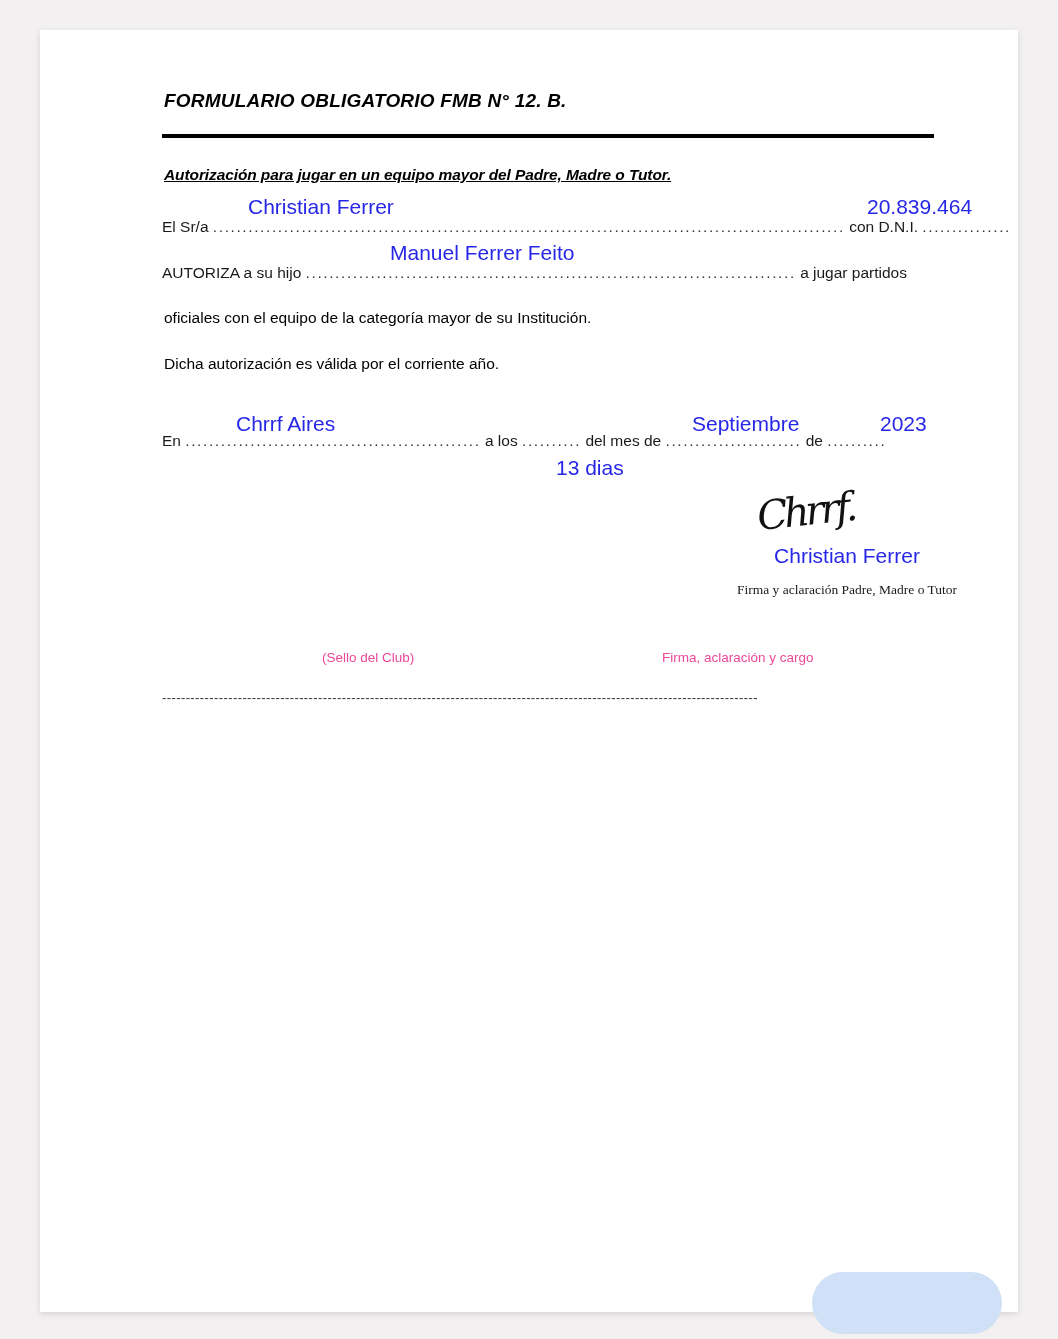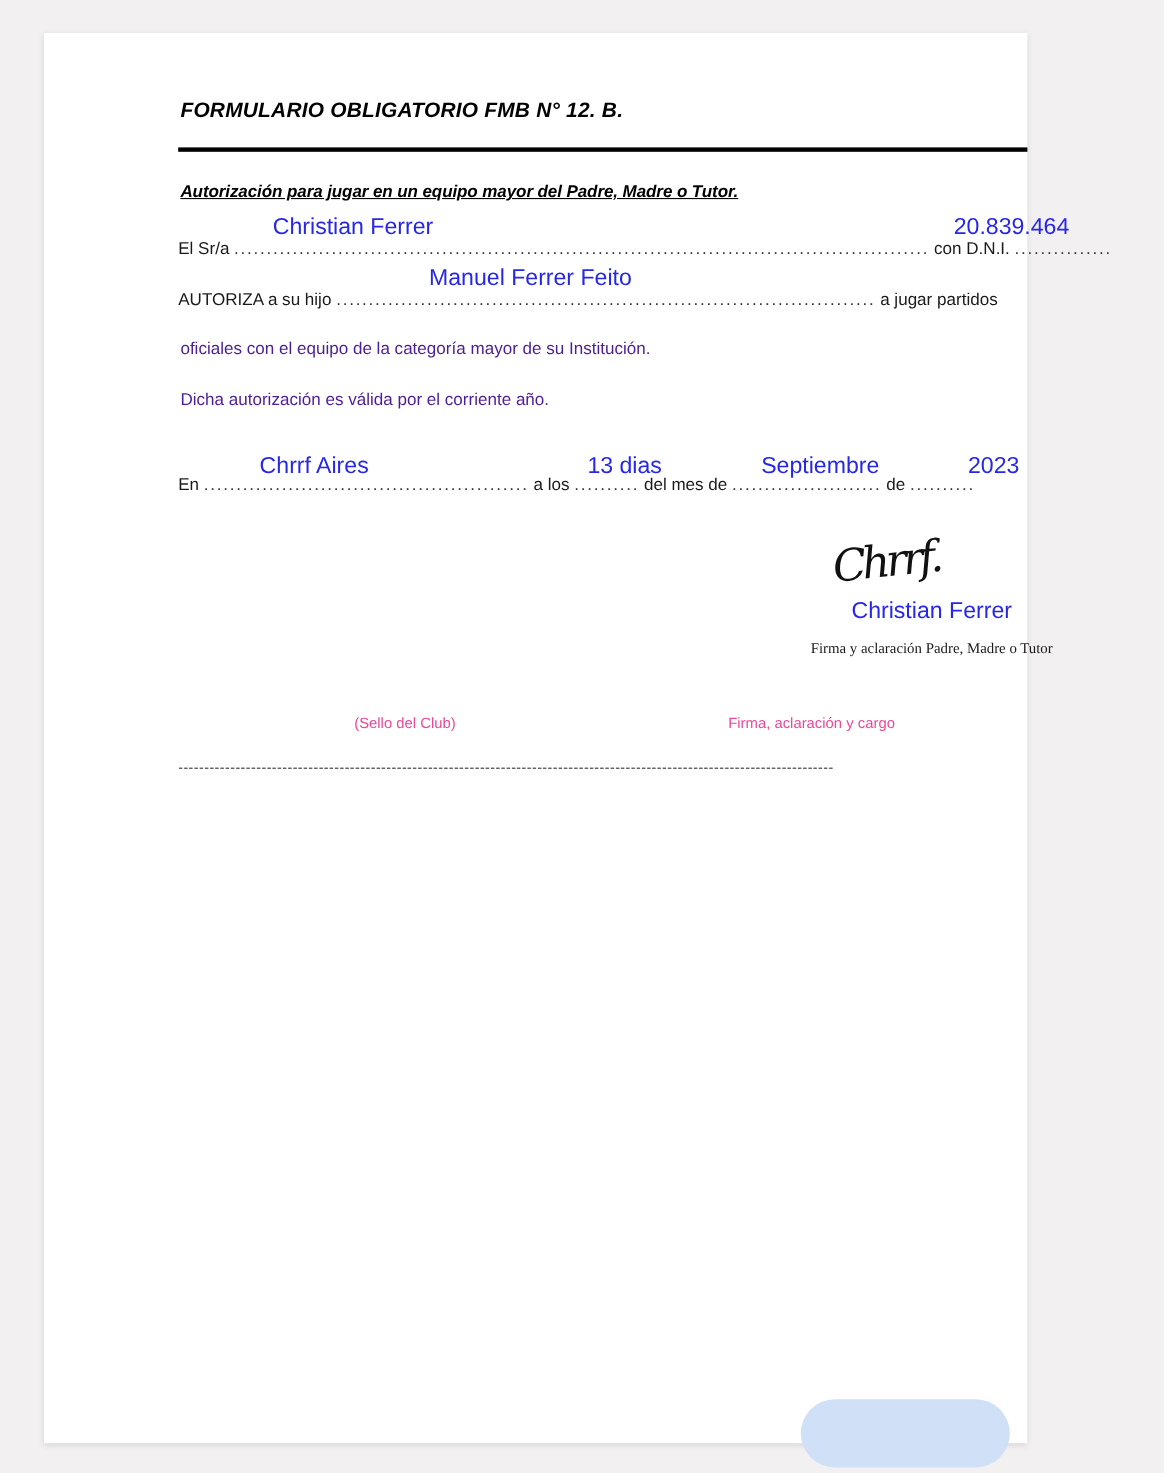--- a/index.html
+++ b/index.html
@@ -18,21 +18,21 @@
     position: absolute;
     left: 0; top: 0;
     width: 1058px;
     height: 1339px;
     background: #f2f0f0;
   }
   .page {
     position: absolute;
     left: 40px;
     top: 30px;
-    width: 894px;
+    width: 978px;
     height: 1282px;
     background: #ffffff;
     box-shadow: 0 2px 6px rgba(0,0,0,0.12);
   }
   .doc-body {
     position: absolute;
     left: 122px;
     top: 60px;
     width: 770px;
   }
@@ -75,21 +75,21 @@
   .hand {
     position: absolute;
     color: #2727e8;
     font-size: 21px;
     font-family: "Liberation Sans", sans-serif;
     white-space: nowrap;
     top: -20px;
   }
   .para {
     font-size: 15.5px;
-    color: #4c1d95;
+    color: #000000;
     margin: 0 0 22px 2px;
     line-height: 24px;
   }
   .place-row {
     position: relative;
     font-size: 15.5px;
     color: #1a1a1a;
     margin-top: 56px;
     white-space: nowrap;
   }
@@ -199,21 +199,21 @@
     <div class="place-row">
       <span>En</span>
       <span class="dots">..................................................</span>
       <span>a los</span>
       <span class="dots">..........</span>
       <span>del mes de</span>
       <span class="dots">.......................</span>
       <span>de</span>
       <span class="dots">..........</span>
       <span class="hand" style="left:74px;">Chrrf Aires</span>
-      <span class="hand" style="left:372px;">13 dias</span>
+      <span class="hand" style="left:394px;margin-top:44px;">13 dias</span>
       <span class="hand" style="left:530px;">Septiembre</span>
       <span class="hand" style="left:718px;">2023</span>
     </div>
 
     <div class="sig-block">
       <span class="sig-scribble">Chrrf.</span>
       <span class="sig-name">Christian Ferrer</span>
       <span class="sig-caption">Firma y aclaración Padre, Madre o Tutor</span>
     </div>
 

